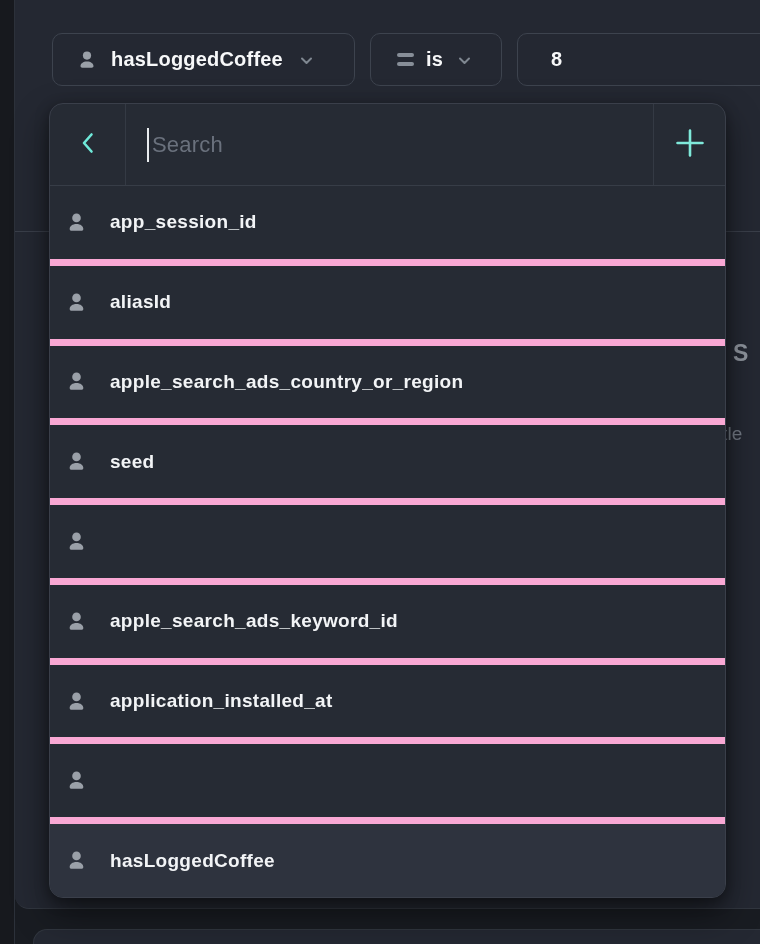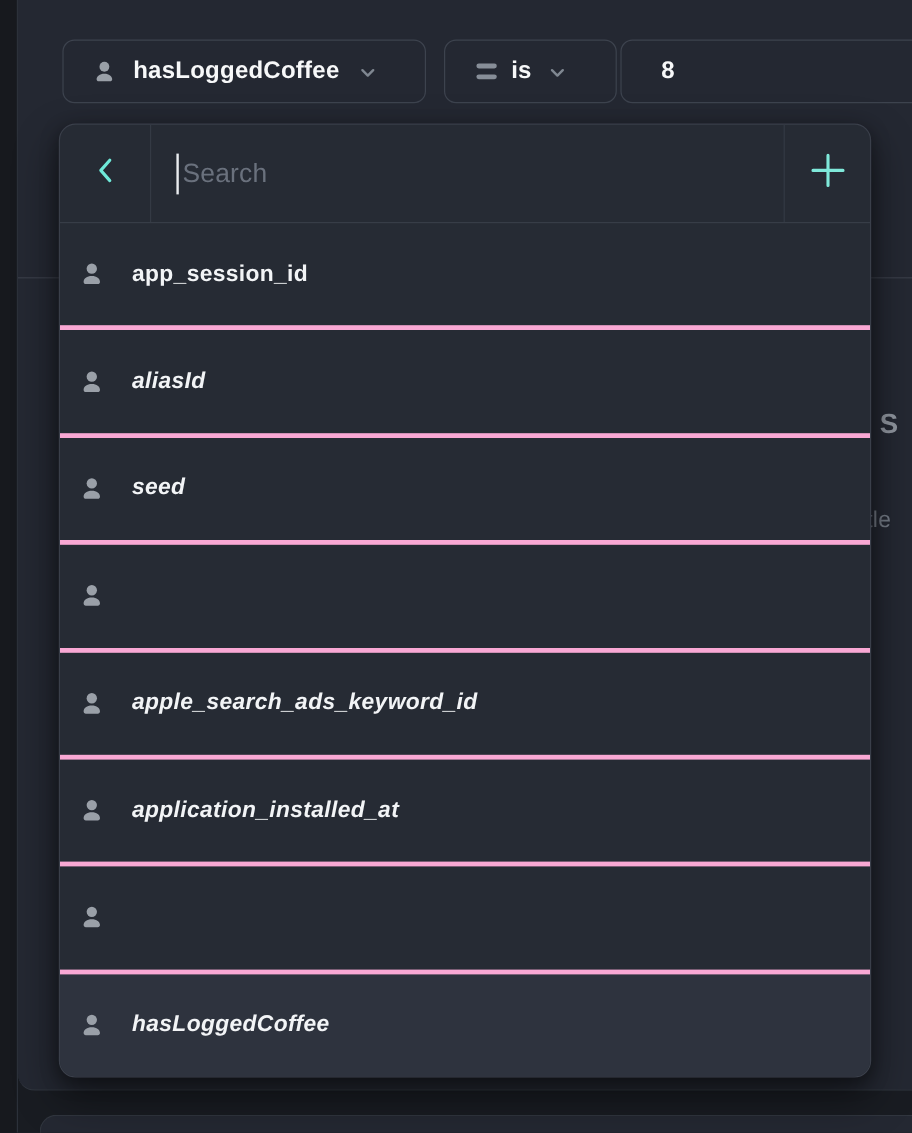--- a/index.html
+++ b/index.html
@@ -35,21 +35,21 @@
     background:#242832;border:1px solid #31363f;border-bottom:none;
     border-top-left-radius:14px;border-top-right-radius:14px;
   }
   
   .chip{
     position:absolute;top:33px;height:53px;box-sizing:border-box;
     display:flex;align-items:center;
     border:1px solid #3d434e;border-radius:10px;background:transparent;
   }
   .chip-property{left:52px;width:303px;padding:0 20px 0 24px;}
-  .chip-operator{left:370px;width:144px;padding:0 16px 0 26px;text-align:right;}
+  .chip-operator{left:370px;width:132px;padding:0 16px 0 26px;text-align:right;}
   .chip-value{left:517px;width:280px;padding:0 16px 0 33px;border-top-right-radius:0;border-bottom-right-radius:0;}
   .chip-label{
     color:#f7f8f9;font-size:20px;font-weight:700;letter-spacing:.2px;white-space:nowrap;
   }
   .chip-property .chip-label{margin:0 16px 0 14px;}
   .chip-operator .chip-label{margin:0 14px 0 12px;}
   .user-glyph{flex:0 0 auto;display:inline-flex;}
   .chev-down{flex:0 0 auto;display:inline-flex;margin-top:2px;}
   .equals-glyph{display:inline-flex;flex-direction:column;gap:5px;}
   .equals-glyph i{display:block;width:17px;height:4px;border-radius:2px;background:#878e98;}
@@ -81,21 +81,21 @@
   .dd-add{
     flex:0 0 71px;display:flex;align-items:center;justify-content:center;
     border-left:1px solid #343a44;cursor:pointer;
   }
   
   .dd-list{flex:1 1 auto;display:flex;flex-direction:column;}
   .dd-item{
     flex:1 1 0;display:flex;align-items:center;
     padding-left:16px;cursor:pointer;
   }
-  .dd-item + .dd-item{border-top:4px solid #f9a8d4;font-style:italic;}
+  .dd-item + .dd-item{border-top:7px solid #f9a8d4;}
   .dd-item .user-glyph{margin-right:23px;}
   .dd-item-label{
     color:#f2f4f6;font-size:19px;font-weight:600;letter-spacing:.3px;white-space:nowrap;
   }
   .dd-item.selected{background:#2e333e;}
 </style>
 </head>
 <body>
 
 <div class="left-rail"></div>
@@ -179,20 +179,29 @@
         </span>
       <span class="dd-item-label">aliasId</span>
     </div>
     <div class="dd-item">
       <span class="user-glyph">
           <svg width="21" height="21" viewBox="0 0 20 20" fill="#9aa0a8">
             <circle cx="10" cy="5.6" r="4.1"></circle>
             <path d="M10 11.4c-3.9 0-6.5 2.1-6.5 4.7 0 1 .7 1.7 1.8 1.7h9.4c1.1 0 1.8-.7 1.8-1.7 0-2.6-2.6-4.7-6.5-4.7z"></path>
           </svg>
         </span>
+      <span class="dd-item-label">apple_search_ads_country_or_region</span>
+    </div>
+    <div class="dd-item">
+      <span class="user-glyph">
+          <svg width="21" height="21" viewBox="0 0 20 20" fill="#9aa0a8">
+            <circle cx="10" cy="5.6" r="4.1"></circle>
+            <path d="M10 11.4c-3.9 0-6.5 2.1-6.5 4.7 0 1 .7 1.7 1.8 1.7h9.4c1.1 0 1.8-.7 1.8-1.7 0-2.6-2.6-4.7-6.5-4.7z"></path>
+          </svg>
+        </span>
       <span class="dd-item-label">seed</span>
     </div>
     <div class="dd-item">
       <span class="user-glyph">
           <svg width="21" height="21" viewBox="0 0 20 20" fill="#9aa0a8">
             <circle cx="10" cy="5.6" r="4.1"></circle>
             <path d="M10 11.4c-3.9 0-6.5 2.1-6.5 4.7 0 1 .7 1.7 1.8 1.7h9.4c1.1 0 1.8-.7 1.8-1.7 0-2.6-2.6-4.7-6.5-4.7z"></path>
           </svg>
         </span>
     </div>

